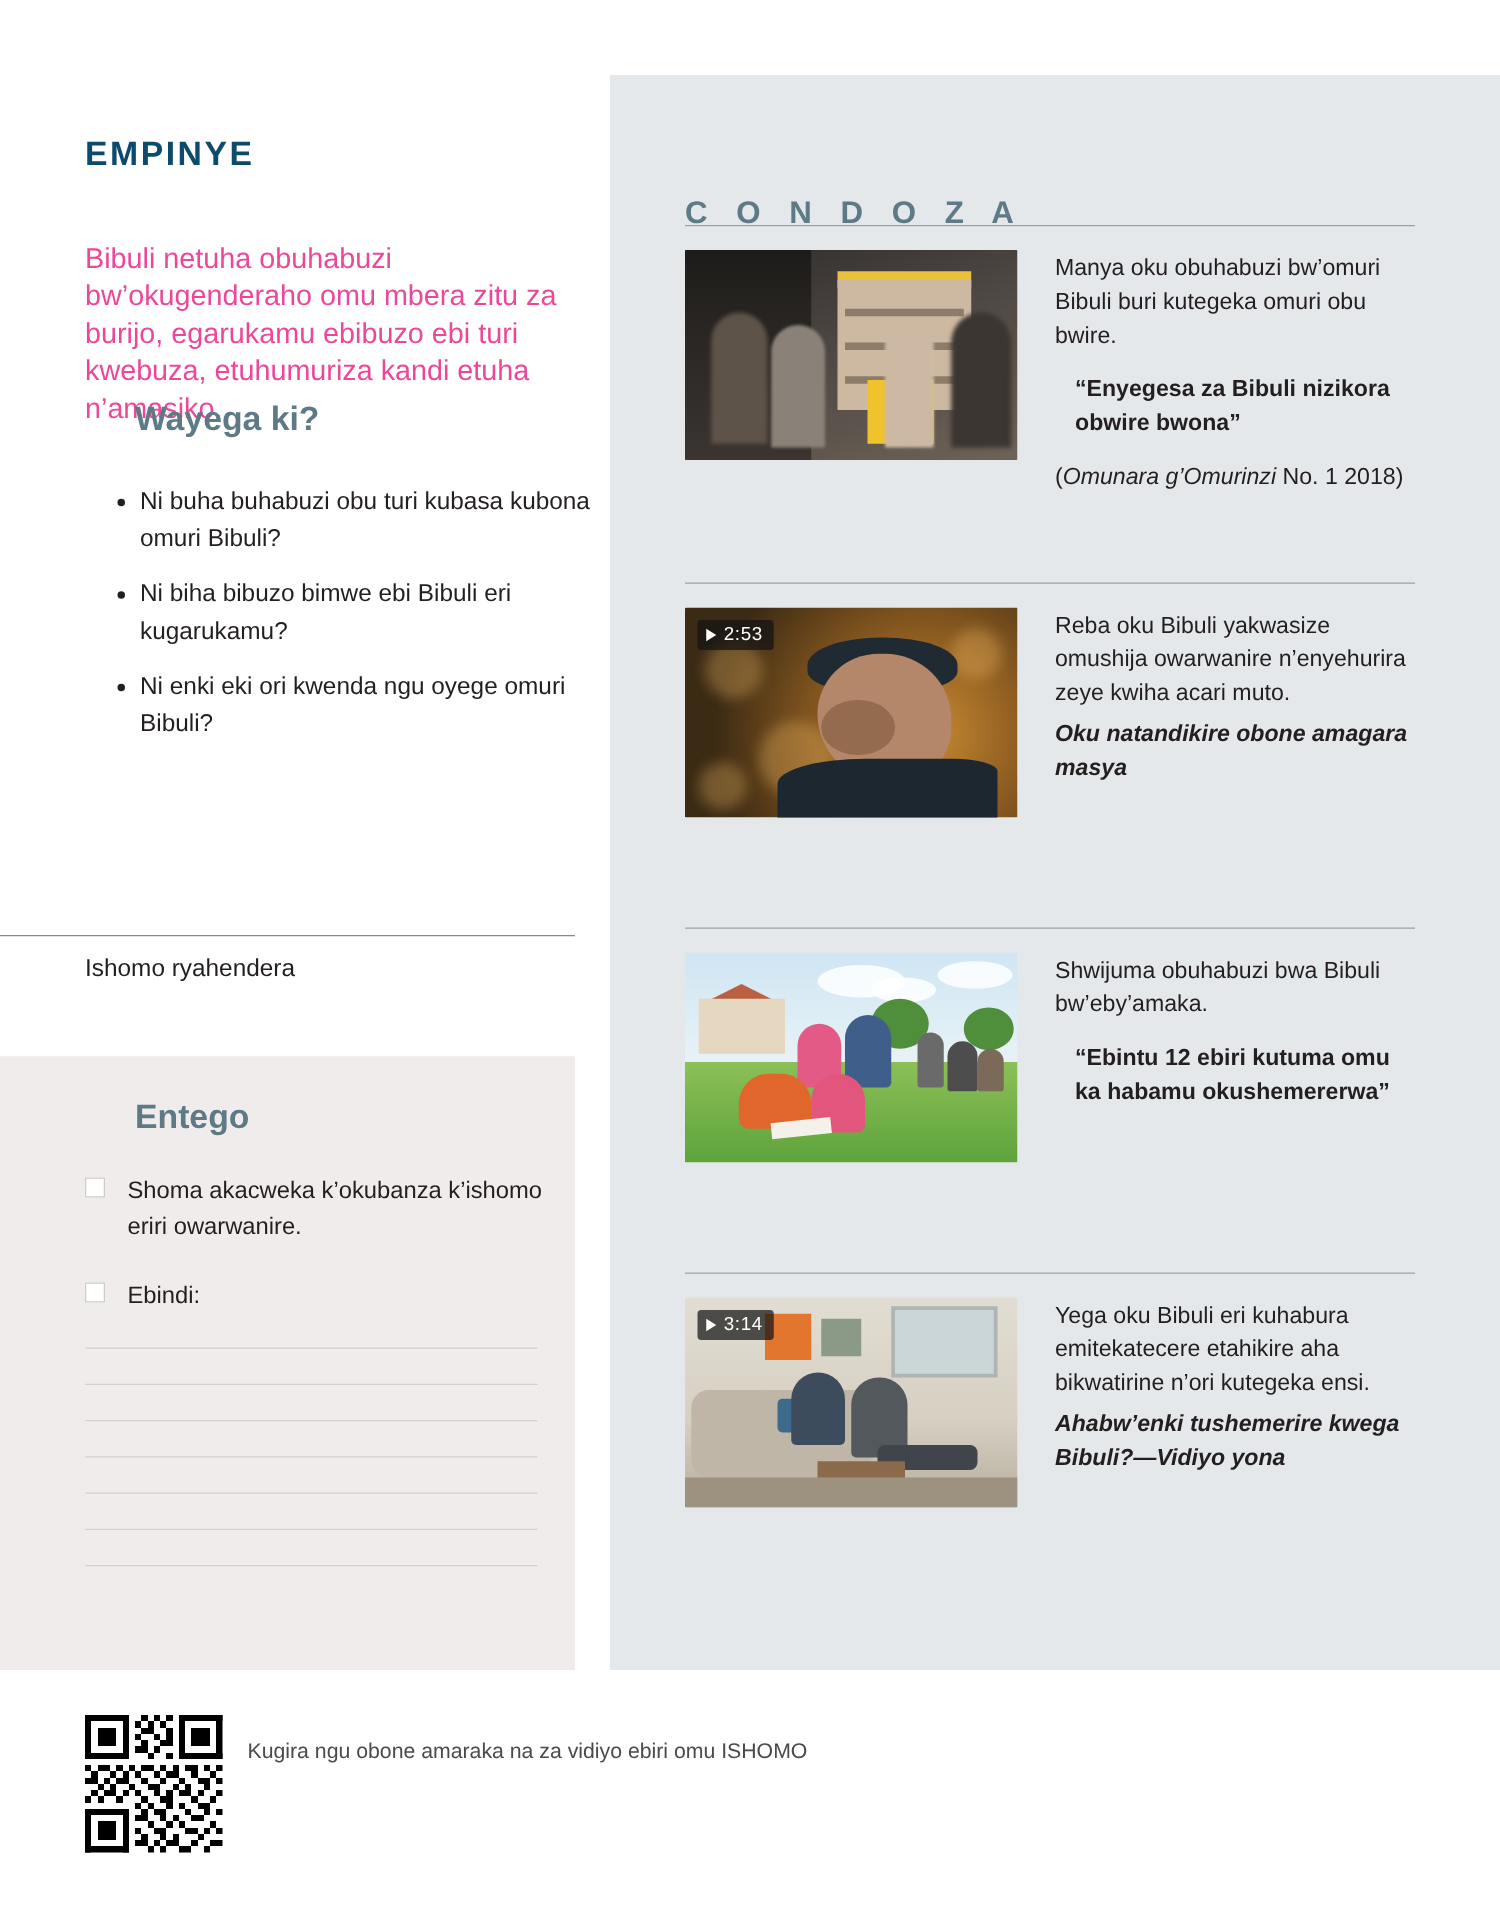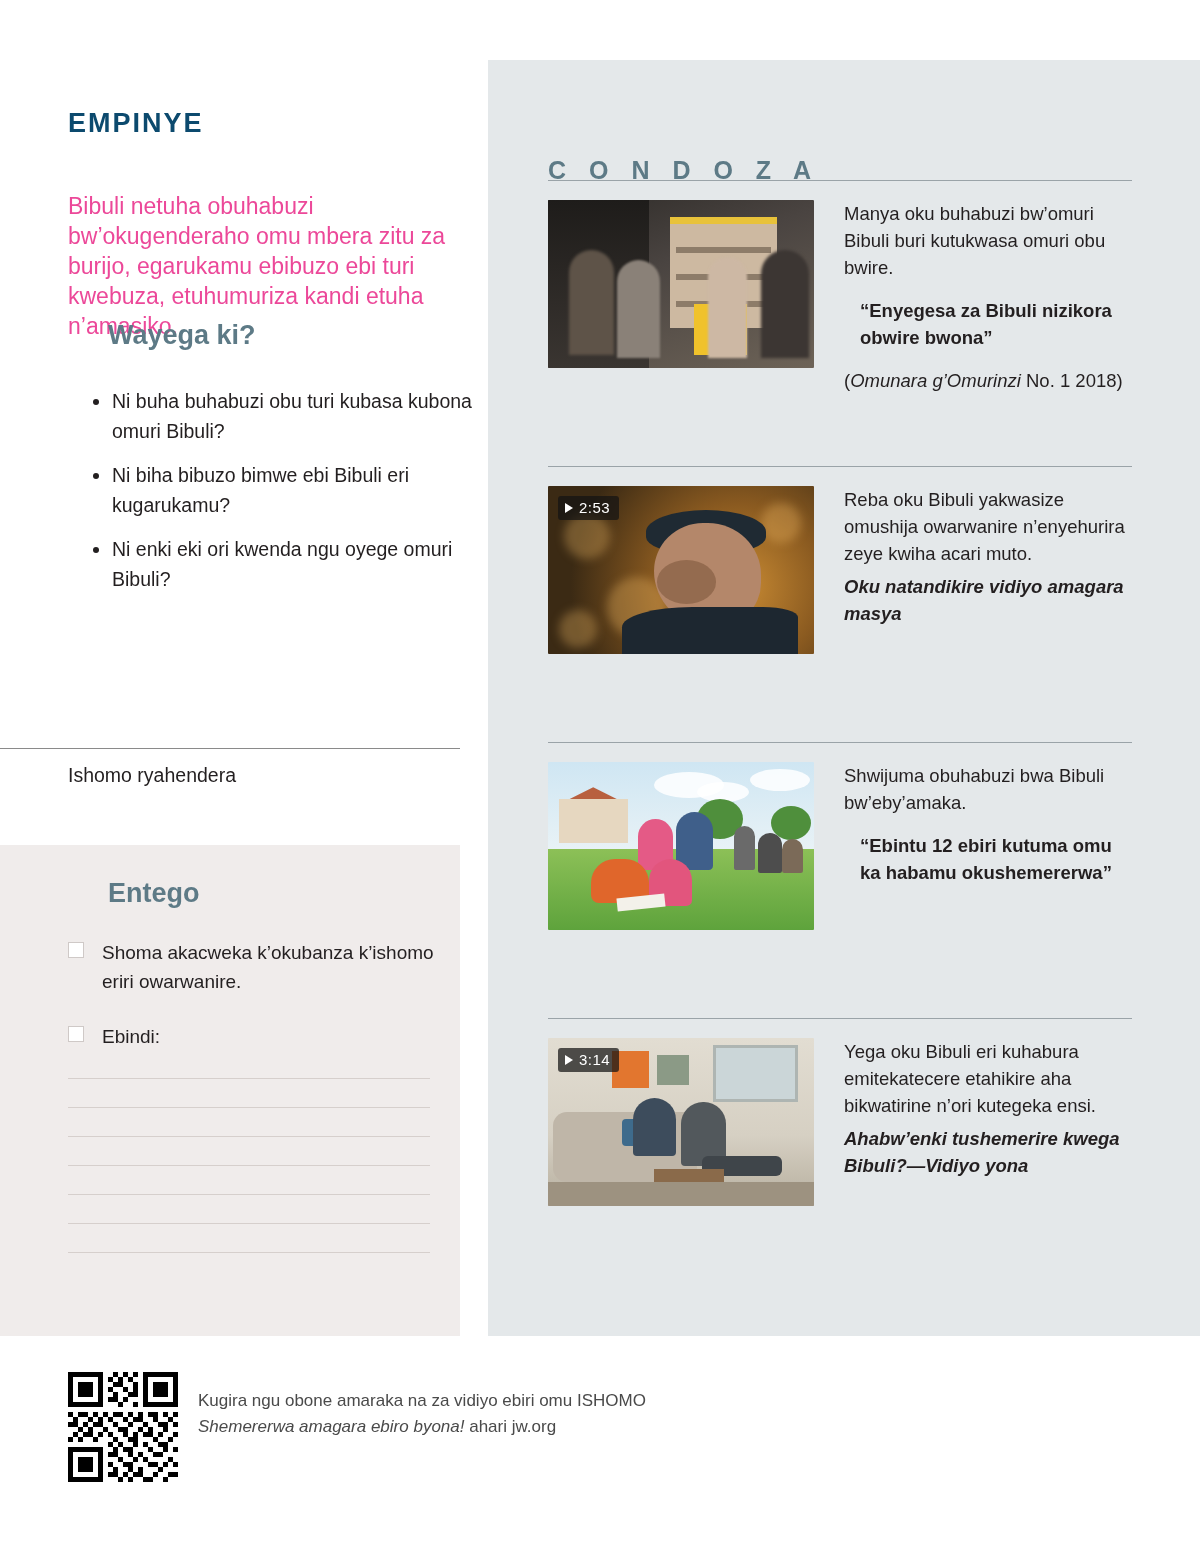--- a/index.html
+++ b/index.html
@@ -319,21 +319,21 @@
       <div class="shelf" style="top:44%"></div>
       <div class="shelf" style="top:60%"></div>
       <div class="yellow"></div>
       <div class="p1"></div>
       <div class="p2"></div>
       <div class="p3"></div>
       <div class="p4"></div>
     </div>
   </div>
   <div class="body">
-    <p class="lead">Manya oku buhabuzi bw’omuri Bibuli buri kutukwasa omuri obu bwire.</p>
+    <p class="lead">Manya oku obuhabuzi bw’omuri Bibuli buri kutegeka omuri obu bwire.</p>
     <p class="title-bold">“Enyegesa za Bibuli nizikora obwire bwona”</p>
     <p class="cite"><span>(</span><i>Omunara g’Omurinzi</i><span> No. 1 2018</span><span>)</span></p>
   </div>
 </div>
 
 <div class="entry-rule" id="rule2"></div>
 <div class="entry" id="entry2">
   <div class="thumb">
     <div class="art art-man">
       <div class="bokeh" style="left:6%; top:16%; width:46px; height:46px;"></div>
@@ -345,21 +345,21 @@
       <div class="face-shadow"></div>
       <div class="coat"></div>
     </div>
     <div class="badge">
       <span class="tri"></span>
       <span>2:53</span>
     </div>
   </div>
   <div class="body">
     <p class="lead">Reba oku Bibuli yakwasize omushija owarwanire n’enyehurira zeye kwiha acari muto.</p>
-    <p class="title-bold-italic">Oku natandikire vidiyo amagara masya</p>
+    <p class="title-bold-italic">Oku natandikire obone amagara masya</p>
   </div>
 </div>
 
 <div class="entry-rule" id="rule3"></div>
 <div class="entry" id="entry3">
   <div class="thumb">
     <div class="art art-family">
       <div class="cloud" style="left:40%; top:6%; width:70px; height:26px;"></div>
       <div class="cloud" style="left:56%; top:12%; width:52px; height:20px;"></div>
       <div class="cloud" style="left:76%; top:4%; width:60px; height:22px;"></div>
@@ -529,14 +529,13 @@
       <rect x="10" y="21" width="1" height="1"></rect>
         <rect x="12" y="21" width="1" height="1"></rect>
         <rect x="15" y="21" width="2" height="1"></rect>
         <rect x="19" y="21" width="1" height="1"></rect>
     </g>
   </svg>
 </div>
 
 <div class="footer-text">
   <div>Kugira ngu obone amaraka na za vidiyo ebiri omu ISHOMO</div>
-  <div><span class="it">Shemererwa amagara ebiro byona!</span><span> ahari jw.org</span></div>
 </div>
 
 </body></html>

